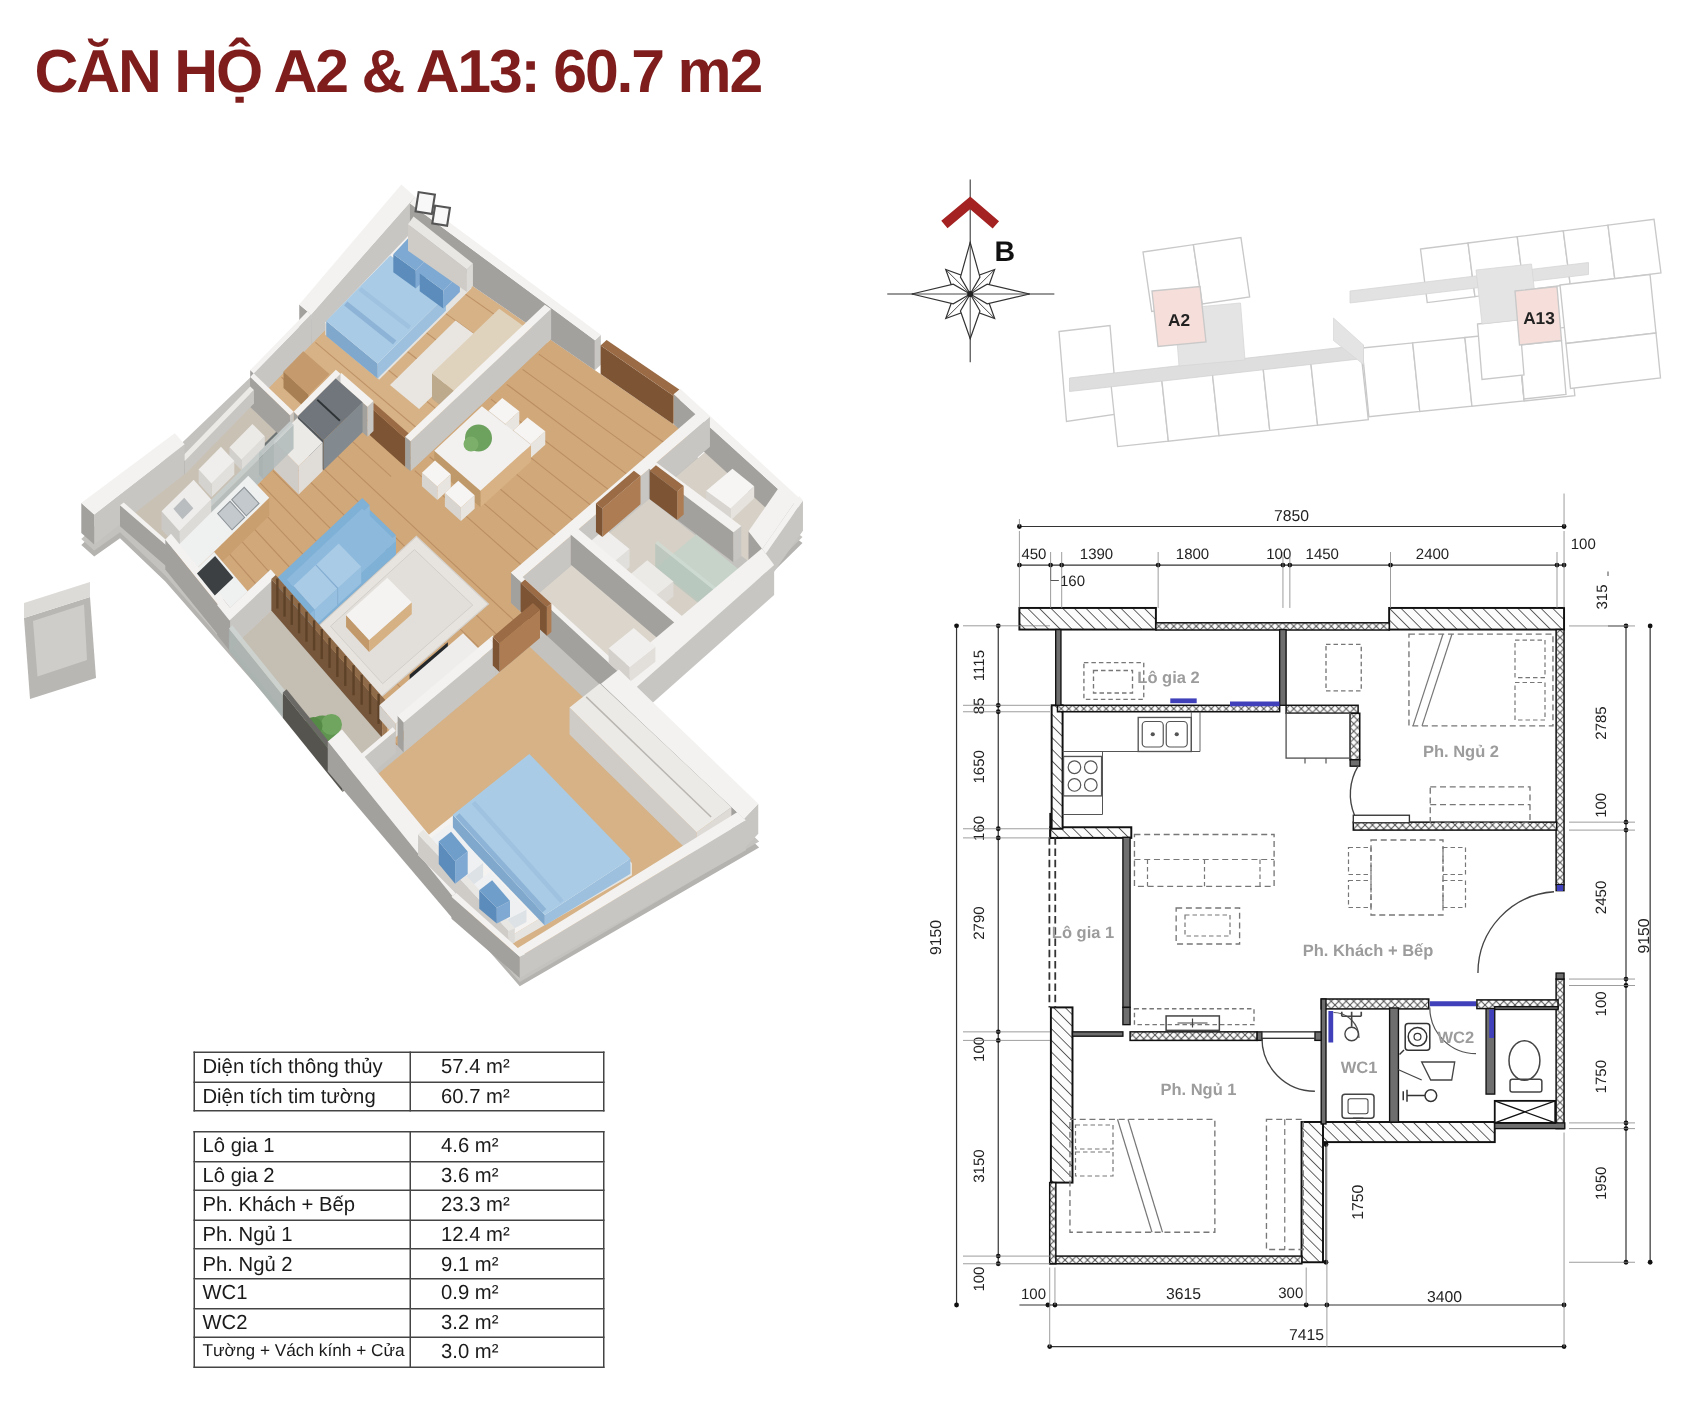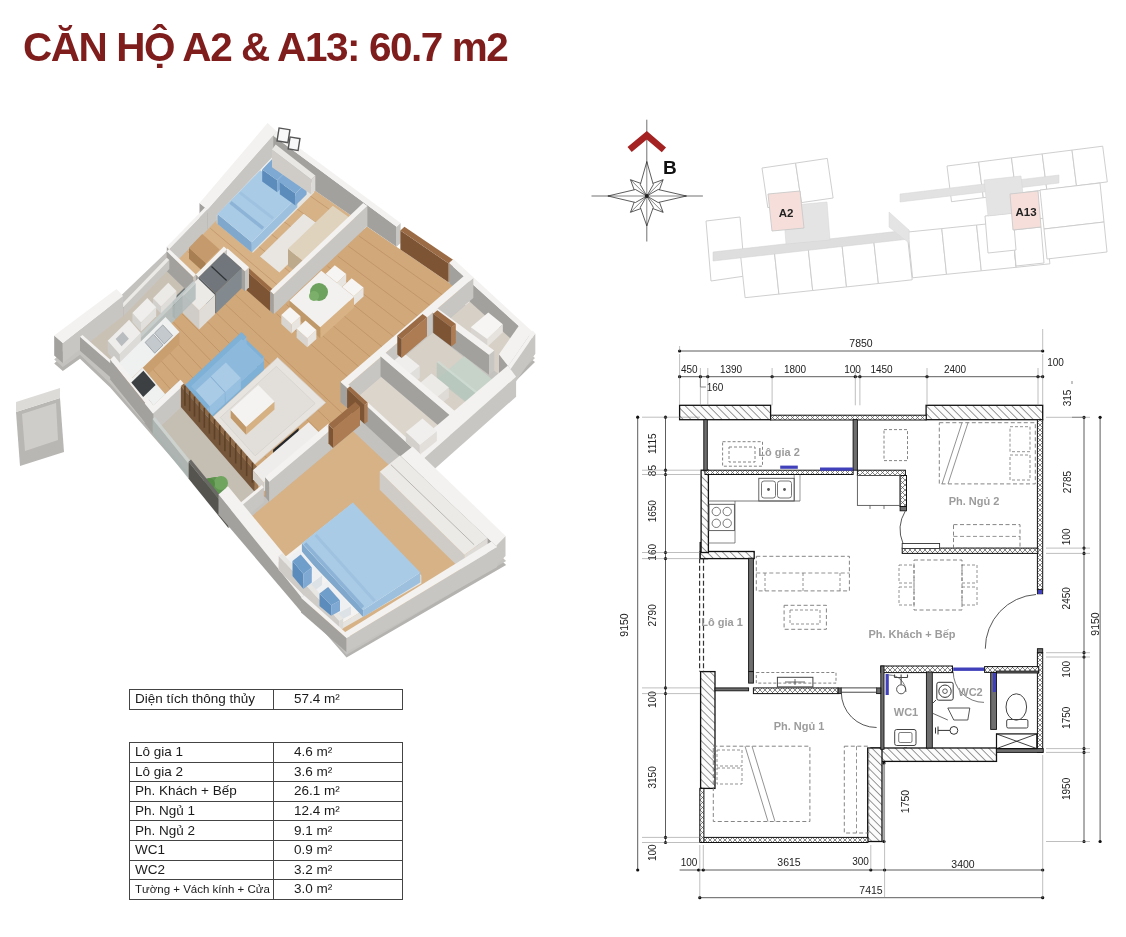--- a/index.html
+++ b/index.html
@@ -1,19 +1,19 @@
 <!DOCTYPE html>
 <html><head>
 <meta charset="utf-8">
 <style>
   html,body{margin:0;padding:0;background:#ffffff;}
   body{width:1126px;height:937px;position:relative;font-family:"Liberation Sans",sans-serif;overflow:hidden;}
   #title{position:absolute;left:23px;top:24px;font-size:40.5px;font-weight:bold;color:#7f1d1d;white-space:nowrap;letter-spacing:-1.45px;}
   table{border-collapse:collapse;}
-  .areatbl{position:absolute;left:129px;width:274px;table-layout:fixed;}
+  .areatbl{position:absolute;left:129px;width:274px;table-layout:fixed;margin-top:12px;}
   .areatbl td{border:1px solid #444;font-size:13.5px;color:#1a1a1a;padding:0 0 0 5px;height:18.6px;line-height:18px;white-space:nowrap;overflow:hidden;}
   .areatbl td.v{width:108px;padding-left:20px;}
   .k8{font-size:11.5px !important;}
 </style>
 </head>
 <body>
 
 <svg width="1126" height="937" viewBox="0 0 1126 937" style="position:absolute;left:0;top:0;">
 <defs>
 <pattern id="hd" width="5.5" height="5.5" patternUnits="userSpaceOnUse" patternTransform="rotate(45)">
@@ -992,36 +992,40 @@
 </svg>
 
 <div id="title">CĂN HỘ A2 &amp; A13: 60.7 m2</div>
 
 <table class="areatbl" style="top:689px;">
 <tbody>
       <tr>
         <td>Diện tích thông thủy</td>
         <td class="v">57.4 m²</td>
       </tr>
+<tr>
+        <td>Diện tích tim tường</td>
+        <td class="v">60.7 m²</td>
+      </tr>
 </tbody>
   </table>
 
 <table class="areatbl" style="top:742px;">
 <tbody>
       <tr>
         <td>Lô gia 1</td>
         <td class="v">4.6 m²</td>
       </tr>
 <tr>
         <td>Lô gia 2</td>
         <td class="v">3.6 m²</td>
       </tr>
 <tr>
         <td>Ph. Khách + Bếp</td>
-        <td class="v">26.1 m²</td>
+        <td class="v">23.3 m²</td>
       </tr>
 <tr>
         <td>Ph. Ngủ 1</td>
         <td class="v">12.4 m²</td>
       </tr>
 <tr>
         <td>Ph. Ngủ 2</td>
         <td class="v">9.1 m²</td>
       </tr>
 <tr>

